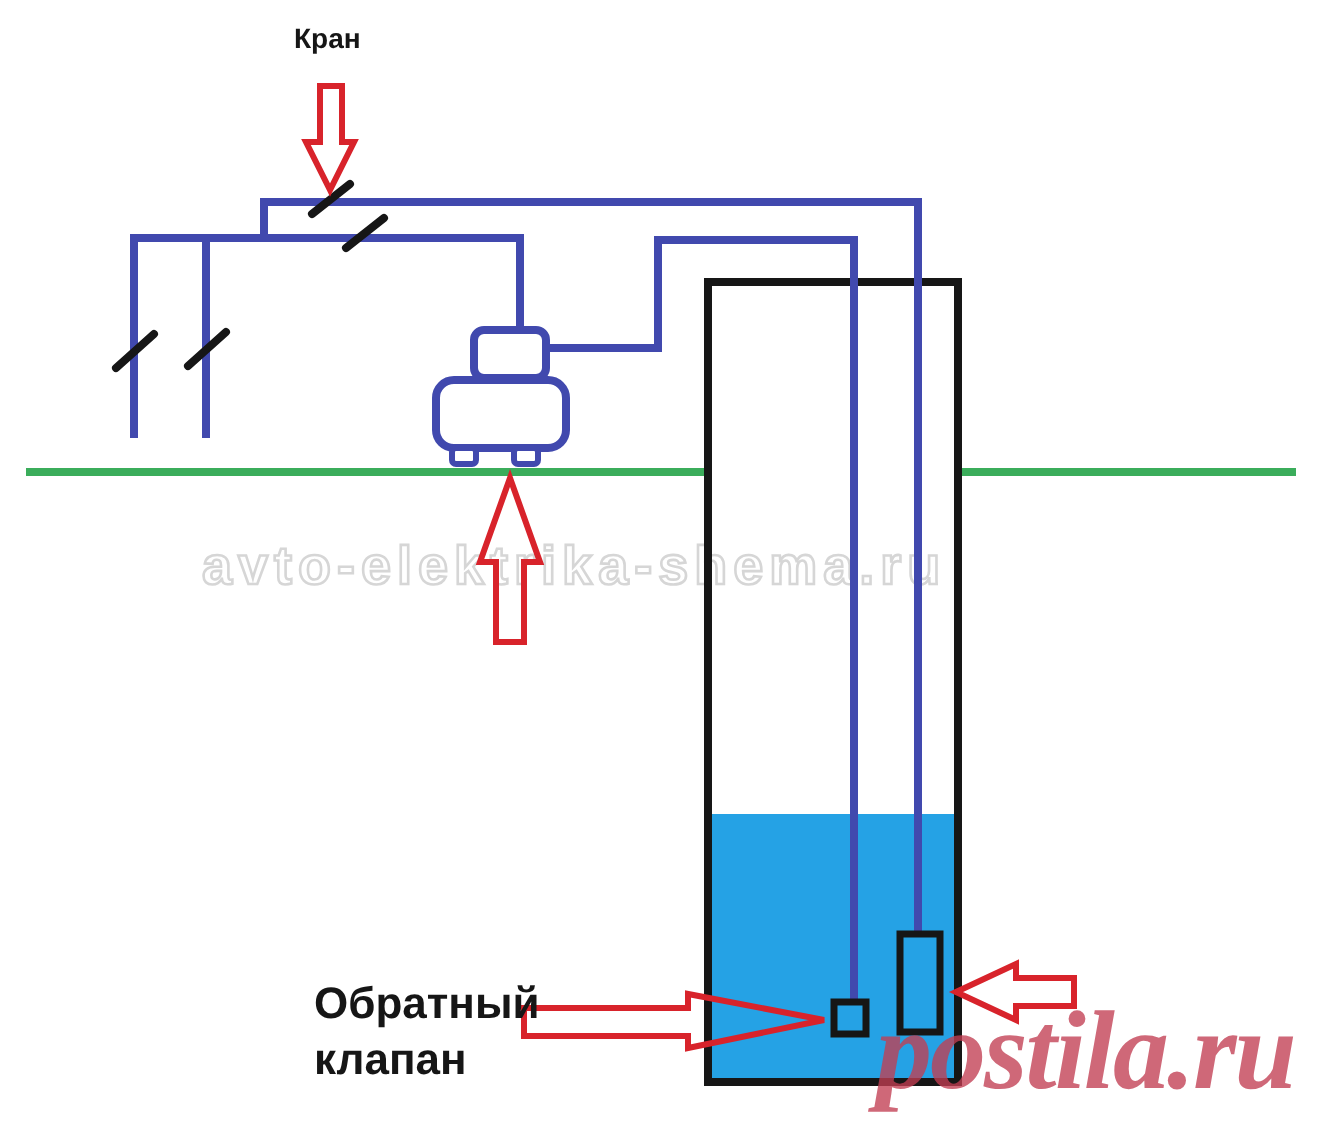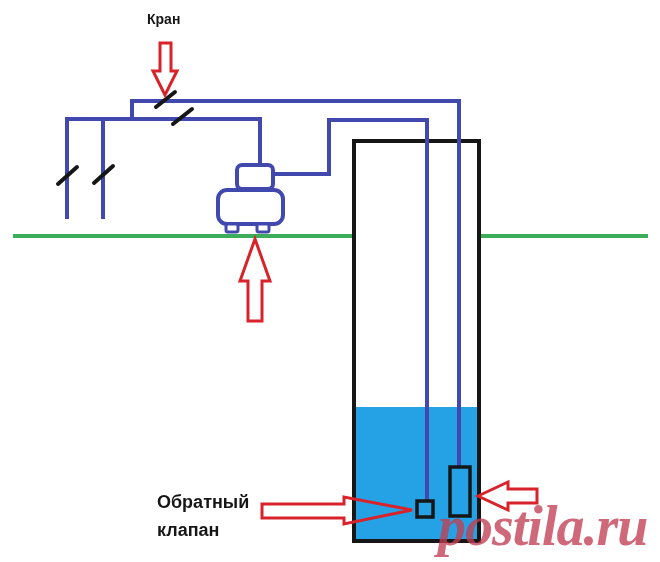--- a/index.html
+++ b/index.html
@@ -2,41 +2,42 @@
 <html style="--pipe: #4149AE; --ground: #3BAD5B; --water: #25A2E5; --arrow: #D8232B; --ink: #161616; --wm_gray: #D6D6D6; --wm_pink: rgba(193,62,82,0.78);"><head>
 <meta charset="utf-8">
 <style>
   html,body{margin:0;padding:0;background:#ffffff;}
   #stage{position:relative;width:660px;height:562px;background:#fff;overflow:hidden;
          font-family:"Liberation Sans",sans-serif;}
   #schematic{position:absolute;left:0;top:0;z-index:2;}
   .lbl{position:absolute;z-index:4;color:var(--ink);font-weight:bold;white-space:pre-line;}
   #lbl-tap{left:147px;top:11px;font-size:14px;}
   #lbl-pump-station{left:179px;top:329px;font-size:17.5px;}
-  #lbl-check-valve{left:157px;top:488px;font-size:18px;line-height:28px;}
+  #lbl-check-valve{left:157px;top:488px;font-size:22px;line-height:28px;}
   #lbl-submersible{left:542px;top:458px;font-size:17.5px;line-height:31px;}
   #wm-site{position:absolute;z-index:1;left:101px;top:268px;font-size:27px;font-weight:bold;
            letter-spacing:3px;color:transparent;-webkit-text-stroke:1.3px var(--wm_gray);
            text-stroke:1.3px var(--wm_gray);}
   #wm-postila{position:absolute;z-index:5;left:438px;top:494px;font-size:56px;
               font-family:Liberation Serif, serif;font-weight:bold;font-style:italic;
               color:var(--wm_pink);letter-spacing:-1px;}
   .pipe{stroke:var(--pipe);stroke-width:4;fill:none;}
   .station{stroke:var(--pipe);stroke-width:4;fill:#ffffff;}
   .foot{stroke:var(--pipe);stroke-width:3;fill:#ffffff;}
   .ground{stroke:var(--ground);stroke-width:4;fill:none;}
   .ink{stroke:var(--ink);fill:none;}
   .tick{stroke:var(--ink);stroke-width:4;stroke-linecap:round;fill:none;}
   .arrow{stroke:var(--arrow);stroke-width:3;fill:none;stroke-linejoin:miter;}
 </style>
 </head>
 <body>
 
 <div id="stage">
 
+  <div id="wm-site">avto-elektrika-shema.ru</div>
 
   <svg id="schematic" width="660" height="562" viewBox="0 0 660 562">
 
     <path class="ground" d="M13 236 H352"></path>
     <path class="ground" d="M480 236 H648"></path>
 
     <rect x="356" y="407" width="122" height="132" style="fill:var(--water)"></rect>
 
     <rect class="ink" x="354" y="141" width="125" height="400" stroke-width="4"></rect>
 

